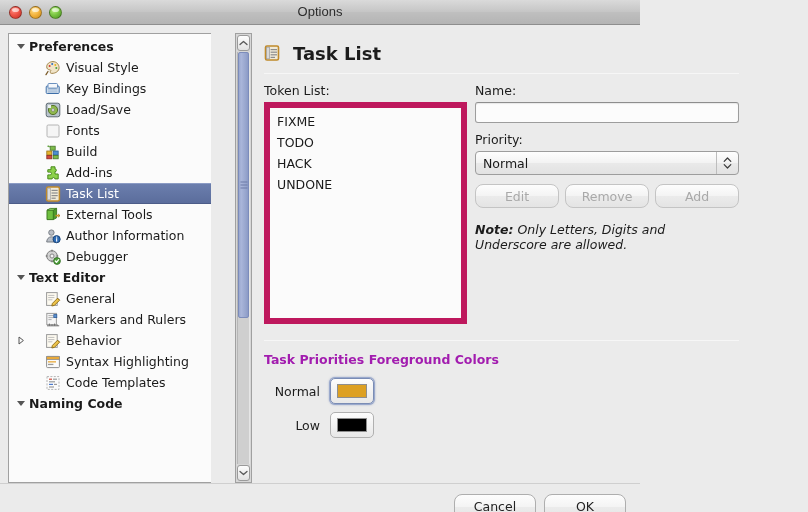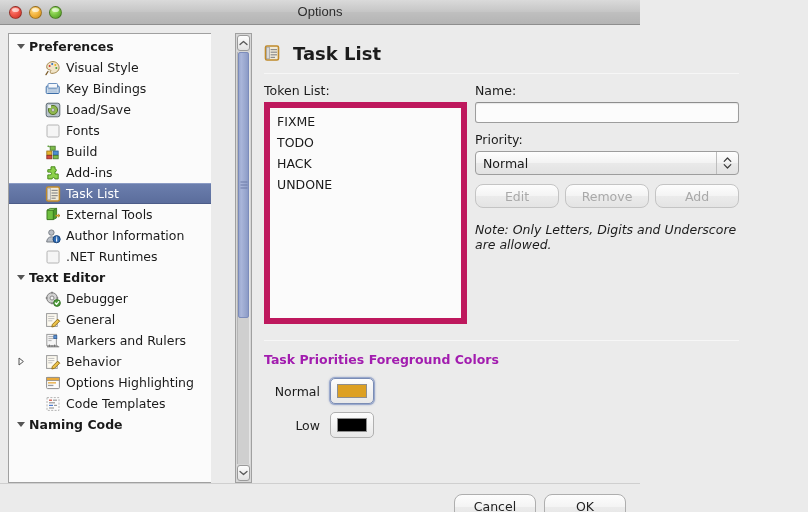--- a/index.html
+++ b/index.html
@@ -271,21 +271,21 @@
   }
   .btn.disabled { color: #a9a9a9; border-color: #c4c4c4; }
   .btn.wide { min-width: 84px; }
 
   .note {
     margin-top: 14px;
     font-size: 12.5px;
     font-style: italic;
     color: #1c1c1c;
   }
-  .note b { font-style: italic; font-weight: normal; }
+  .note b { font-style: italic; font-weight: bold; }
 
   .divider2 {
     height: 1px;
     background: #c3c3c3;
     border-bottom: 1px solid #f6f6f6;
     margin: 16px 0 0 0;
   }
 
   .section-title {
     font-size: 12.5px;
@@ -458,52 +458,44 @@
             <span class="tw"></span>
             <span class="indent"></span>
             <svg class="ticon" viewBox="0 0 16 16">
               <circle cx="6.4" cy="4.6" r="2.7" fill="#b9bec6" stroke="#70767e" stroke-width="0.9"></circle>
               <path d="M1.7 14c0-3 2.1-5.2 4.7-5.2s4.7 2.2 4.7 5.2z" fill="#b9bec6" stroke="#70767e" stroke-width="0.9"></path>
               <circle cx="11.6" cy="11.2" r="3.6" fill="#2c6ab5" stroke="#1a4272" stroke-width="0.9"></circle>
               <rect x="11.1" y="10.2" width="1.1" height="3.4" fill="#ffffff"></rect>
               <rect x="11.1" y="8.6" width="1.1" height="1.1" fill="#ffffff"></rect>
             </svg>
             <span class="tlabel">Author Information</span>
-          </div>
-          <div class="tree-row">
-            <span class="tw"></span>
-            <span class="indent"></span>
-            <svg class="ticon" viewBox="0 0 16 16">
-              <rect x="2" y="2" width="12" height="12" rx="1.2" fill="#f5f5f5" stroke="#b4b4b4" stroke-width="1"></rect>
-            </svg>
-            <span class="tlabel">.NET Runtimes</span>
-          </div>
-          <div class="tree-row group">
-            <span class="tw">
-              <span class="tri"></span>
-            </span>
-            <span class="tlabel">Text Editor</span>
           </div>
           <div class="tree-row">
             <span class="tw"></span>
             <span class="indent"></span>
             <svg class="ticon" viewBox="0 0 16 16">
               <circle cx="7" cy="7" r="5.3" fill="#d2d2d2" stroke="#7e7e7e" stroke-width="1"></circle>
               <circle cx="7" cy="7" r="2" fill="#f4f4f4" stroke="#7e7e7e" stroke-width="0.9"></circle>
               <g stroke="#7e7e7e" stroke-width="1.7">
                 <path d="M7 0.8 V2.4"></path>
                 <path d="M7 11.6 V13.2"></path>
                 <path d="M0.8 7 H2.4"></path>
                 <path d="M11.6 7 H13.2"></path>
               </g>
               <circle cx="12" cy="12" r="3.4" fill="#4fa03b" stroke="#2e6a20" stroke-width="0.8"></circle>
               <path d="M10.3 12 L11.5 13.3 L13.7 10.7" stroke="#ffffff" stroke-width="1.3" fill="none" stroke-linecap="round" stroke-linejoin="round"></path>
             </svg>
             <span class="tlabel">Debugger</span>
           </div>
+          <div class="tree-row group">
+            <span class="tw">
+              <span class="tri"></span>
+            </span>
+            <span class="tlabel">Text Editor</span>
+          </div>
           <div class="tree-row">
             <span class="tw"></span>
             <span class="indent"></span>
             <svg class="ticon" viewBox="0 0 16 16">
               <rect x="1.6" y="1.6" width="10.6" height="12.8" fill="#fdfaf0" stroke="#9a9a9a" stroke-width="1"></rect>
               <g stroke="#b9b9b9" stroke-width="0.9">
                 <path d="M3.2 4.4 H9.4"></path>
                 <path d="M3.2 6.6 H9.4"></path>
                 <path d="M3.2 8.8 H7.4"></path>
               </g>
@@ -548,21 +540,21 @@
           </div>
           <div class="tree-row">
             <span class="tw"></span>
             <span class="indent"></span>
             <svg class="ticon" viewBox="0 0 16 16">
               <rect x="1.6" y="2.4" width="12.8" height="11.2" rx="1" fill="#fbfbfb" stroke="#8f8f8f" stroke-width="1"></rect>
               <rect x="1.6" y="2.4" width="12.8" height="3.2" fill="#e8a93a" stroke="#8f8f8f" stroke-width="0.8"></rect>
               <rect x="3" y="7.2" width="8" height="1.3" fill="#e8a93a"></rect>
               <rect x="3" y="9.8" width="5.4" height="1.3" fill="#9a9a9a"></rect>
             </svg>
-            <span class="tlabel">Options Highlighting</span>
+            <span class="tlabel">Syntax Highlighting</span>
           </div>
           <div class="tree-row">
             <span class="tw"></span>
             <span class="indent"></span>
             <svg class="ticon" viewBox="0 0 16 16">
               <rect x="2" y="1.6" width="12" height="12.8" fill="#fbfbfb" stroke="#b4b4b4" stroke-width="1" stroke-dasharray="2 1.4"></rect>
               <rect x="4" y="3.6" width="3" height="1.2" fill="#d04a3a"></rect>
               <rect x="8" y="3.6" width="4" height="1.2" fill="#9a9a9a"></rect>
               <rect x="4" y="6.2" width="6" height="1.2" fill="#9a9a9a"></rect>
               <rect x="4" y="8.8" width="4" height="1.2" fill="#4a7ad0"></rect>

